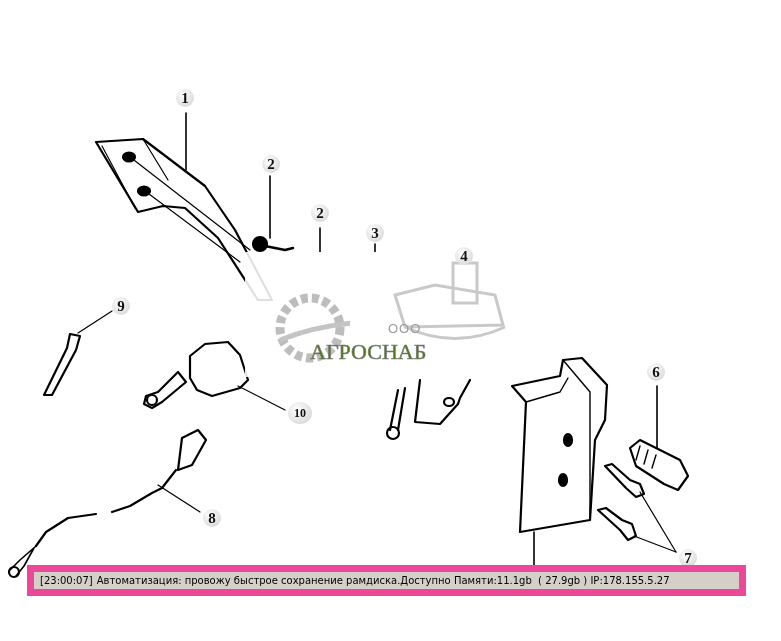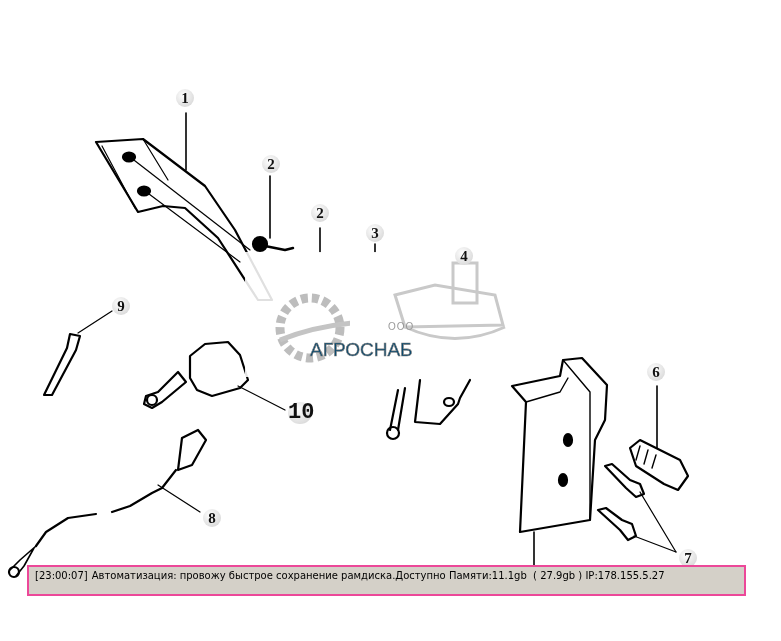--- a/index.html
+++ b/index.html
@@ -1,23 +1,23 @@
 <!DOCTYPE html>
 <html><head>
 <meta charset="utf-8">
 <style>
   html, body { margin:0; padding:0; background:#ffffff; }
   body { width:781px; height:641px; position:relative; overflow:hidden; font-family:"Liberation Sans", sans-serif; }
   #diagram { position:absolute; left:0; top:0; width:781px; height:641px; }
   .callout { position:absolute; width:18px; height:18px; border-radius:50%; background:radial-gradient(circle at 40% 35%, #ffffff, #cfcfcf); color:#111; font-weight:bold; font-size:15px; line-height:18px; text-align:center; font-family:"Liberation Serif", serif; }
-  .callout.wide { width:24px; height:22px; line-height:22px; border-radius:50%; font-size:22px;font-family:Liberation Mono, monospace; }
+  .callout.wide { width:24px; height:22px; line-height:22px; border-radius:50%; font-size:12px; }
   .watermark { position:absolute; left:245px; top:252px; width:290px; height:125px; background:rgba(255,255,255,0.88); }
-  .wm-ooo { position:absolute; left:388px; top:321px; font-size:10px; color:#9a9a9a; letter-spacing:1px; }
-  .wm-brand { position:absolute; left:310px; top:339px; font-family:Liberation Sans, sans-serif; font-size:19px; color:#0c4a6e; letter-spacing:0px; -webkit-text-stroke:0.6px #7c7c7c; }
-  #status-box { position:absolute; left:27px; top:565px; width:719px; height:31px; background:#d4d0c8; border:2px solid #ec4899; box-sizing:border-box; font-family:"DejaVu Sans", sans-serif; font-size:10px; color:#000; padding:2px 0 0 6px; line-height:13px; }
+  .wm-ooo { position:absolute; left:388px; top:321px; font-size:13px; color:#9a9a9a; letter-spacing:1px; }
+  .wm-brand { position:absolute; left:310px; top:339px; font-family:Liberation Serif, serif; font-size:22px; color:#4d7c0f; letter-spacing:0px; -webkit-text-stroke:0.6px #7c7c7c; }
+  #status-box { position:absolute; left:27px; top:565px; width:719px; height:31px; background:#d4d0c8; border:7px solid #ec4899; box-sizing:border-box; font-family:"DejaVu Sans", sans-serif; font-size:10px; color:#000; padding:2px 0 0 6px; line-height:13px; }
   .log-line { white-space:pre; }
   .log-time { margin-right:4px; }
 </style>
 </head>
 <body>
 
 <svg id="diagram" viewBox="0 0 781 641" xmlns="http://www.w3.org/2000/svg">
   <g fill="none" stroke="#000" stroke-width="2.2" stroke-linejoin="round" stroke-linecap="round">
 
     <g>

